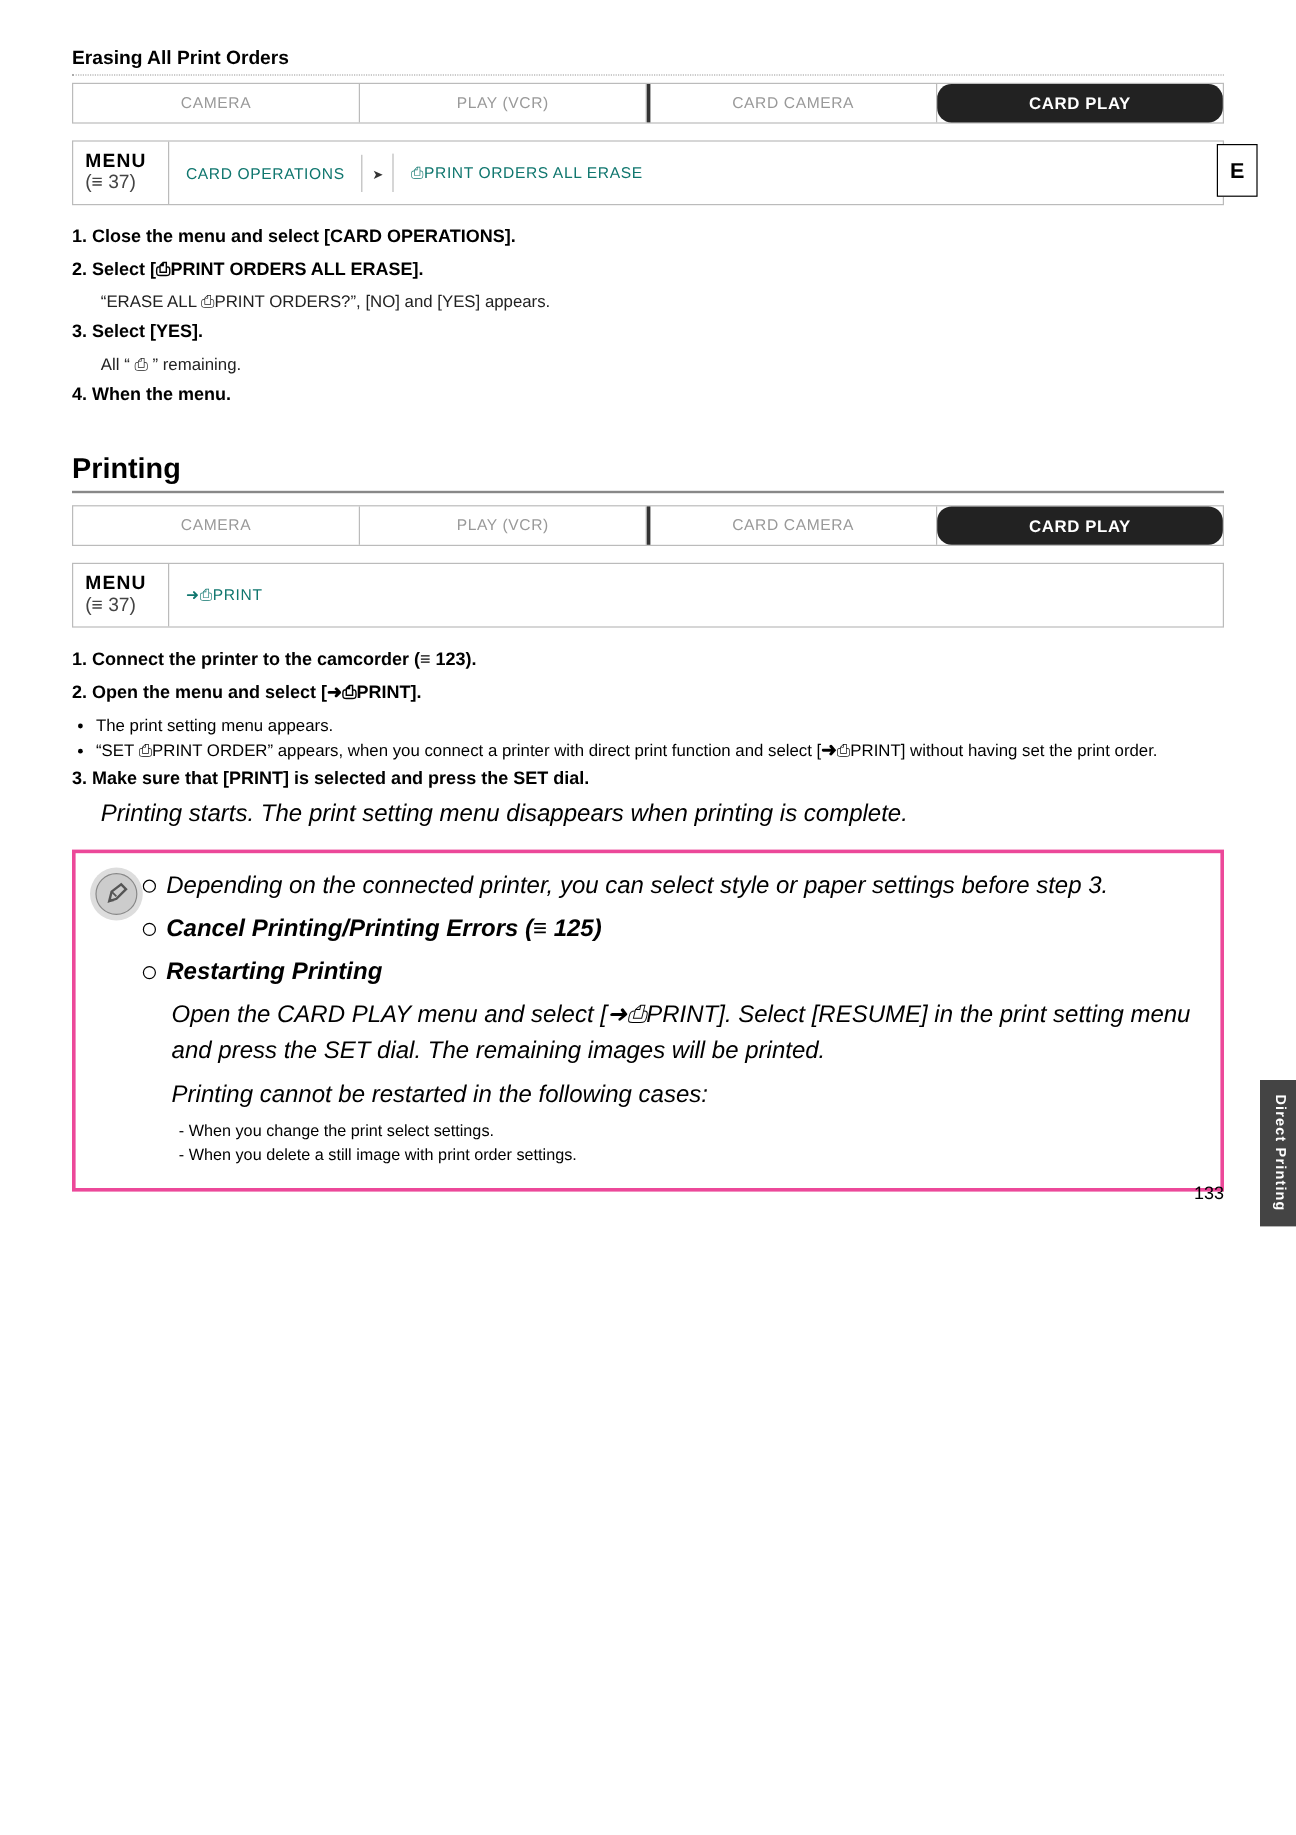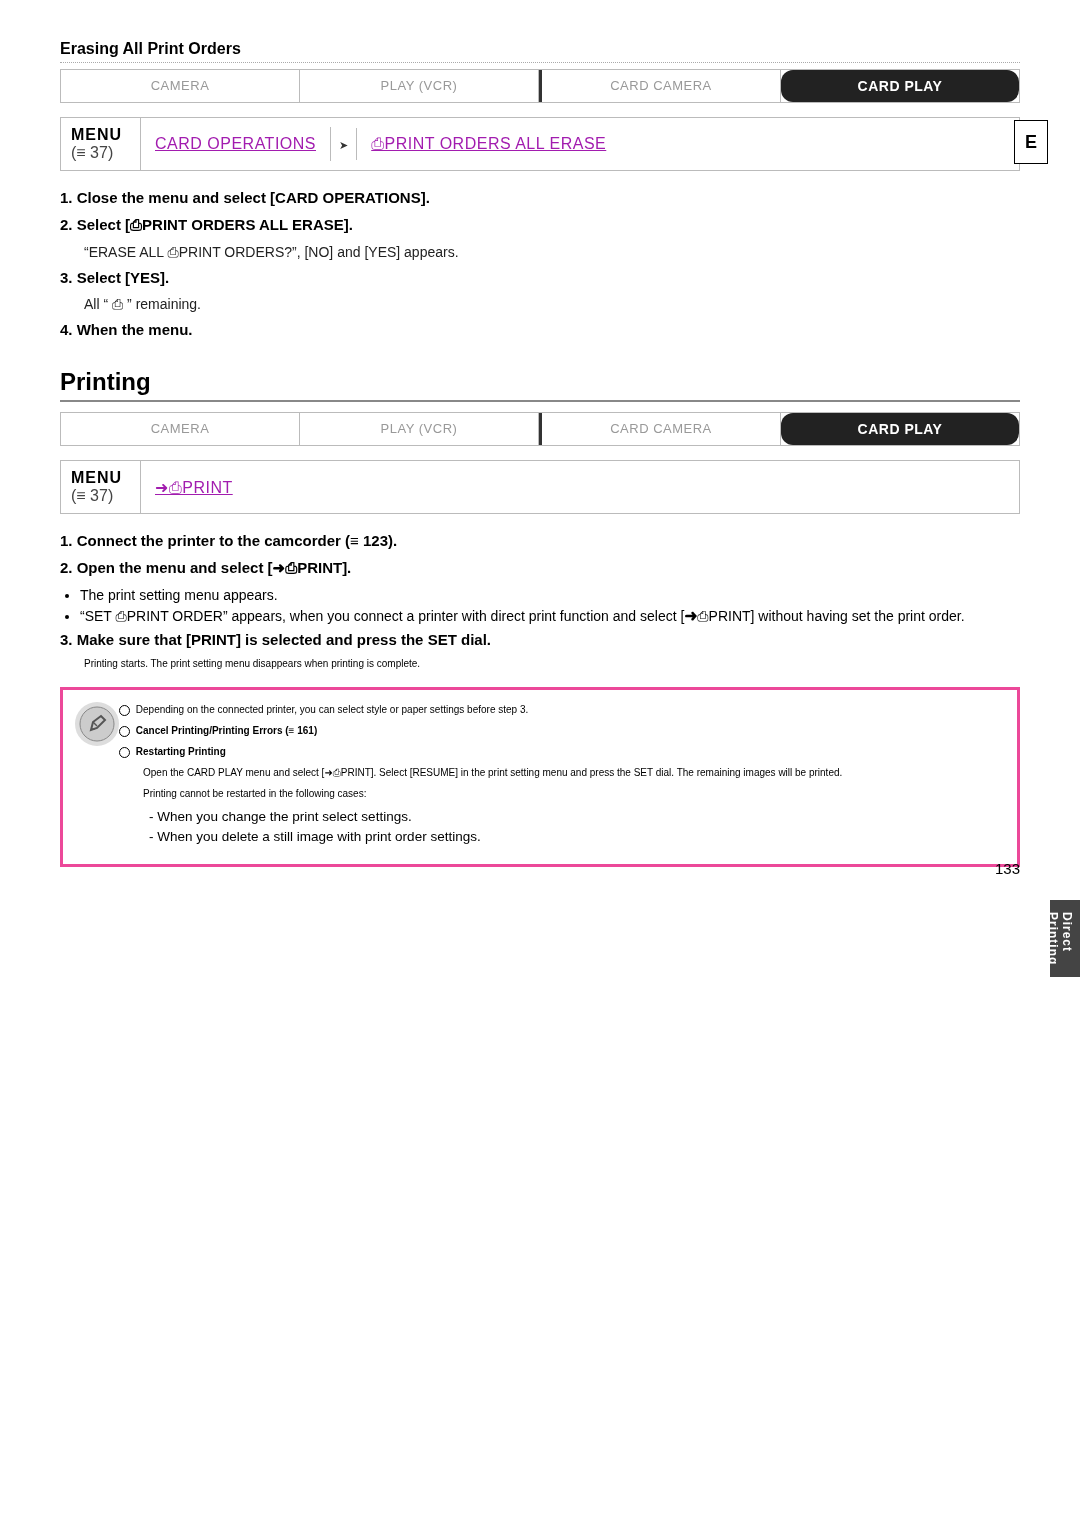--- a/index.html
+++ b/index.html
@@ -80,26 +80,25 @@
       font-size: 16px;
       color: #444;
     }
     .menu-content {
       display: flex;
       align-items: center;
       flex: 1;
     }
     .menu-cell {
       padding: 8px 14px;
-      font-size: 16px;
+      font-size: 13px;
       letter-spacing: 0.5px;
       text-transform: uppercase;
-      color: #a21caf;
+      color: #0f766e;
       border-right: 1px solid #bbb;
-      text-decoration: underline;
     }
     .menu-cell:last-child {
       border-right: none;
     }
     .menu-arrow {
       padding: 8px 8px;
       font-size: 14px;
       color: #333;
       border-right: 1px solid #bbb;
       display: flex;
@@ -227,21 +226,21 @@
       font-size: 15px;
     }
     .arrow-right-double::before {
       content: "➤";
       font-size: 11px;
     }
 
     .bold-text { font-weight: bold; }
     .step-line { margin-bottom: 10px; }
 
-    p { margin-bottom: 6px; font-size: 10px; }
+    p { margin-bottom: 6px; font-size: 20px; font-style: italic; }
 
     .sub-indent { margin-left: 24px; }
 
   </style>
 </head>
 <body>
 
 <div class="page-container">
 
   <div class="letter-tab">
@@ -309,21 +308,21 @@
       <span>All “ ⎙ ” remaining.</span>
     </div>
 
     <div class="step step-line" style="margin-top:8px;">
       <span class="step-number bold-text">4.</span>
       <strong>When the menu.</strong>
     </div>
 
   </div>
 
-  <div class="section" style="margin-top: 30px;">
+  <div class="section" style="margin-top: 40px;">
 
     <div class="printing-heading">Printing</div>
 
     <div class="tab-bar">
       <div class="tab-item">
         <span>CAMERA</span>
       </div>
       <div class="tab-item">
         <span>PLAY (VCR)</span>
       </div>
@@ -383,21 +382,21 @@
           <path d="M12 24 L14 22 L16 24 Z" fill="#555"></path>
         </svg>
       </div>
       <div class="note-content">
         <p>
           <span class="circle-bullet" style="display:inline-block;width:11px;height:11px;border-radius:50%;border:1.5px solid #000;margin-right:3px;vertical-align:middle;"></span>
           <span>Depending on the connected printer, you can select style or paper settings before step 3.</span>
         </p>
         <p>
           <span class="circle-bullet" style="display:inline-block;width:11px;height:11px;border-radius:50%;border:1.5px solid #000;margin-right:3px;vertical-align:middle;"></span>
-          <strong>Cancel Printing/Printing Errors (≡ 161)</strong>
+          <strong>Cancel Printing/Printing Errors (≡ 125)</strong>
         </p>
         <p>
           <span class="circle-bullet" style="display:inline-block;width:11px;height:11px;border-radius:50%;border:1.5px solid #000;margin-right:3px;vertical-align:middle;"></span>
           <strong>Restarting Printing</strong>
         </p>
         <p class="sub-indent">Open the CARD PLAY menu and select [➜⎙PRINT]. Select [RESUME] in the print setting menu and press the SET dial. The remaining images will be printed.</p>
         <p class="sub-indent">Printing cannot be restarted in the following cases:</p>
         <ul class="dash-list">
           <li>
             <span>When you change the print select settings.</span>

